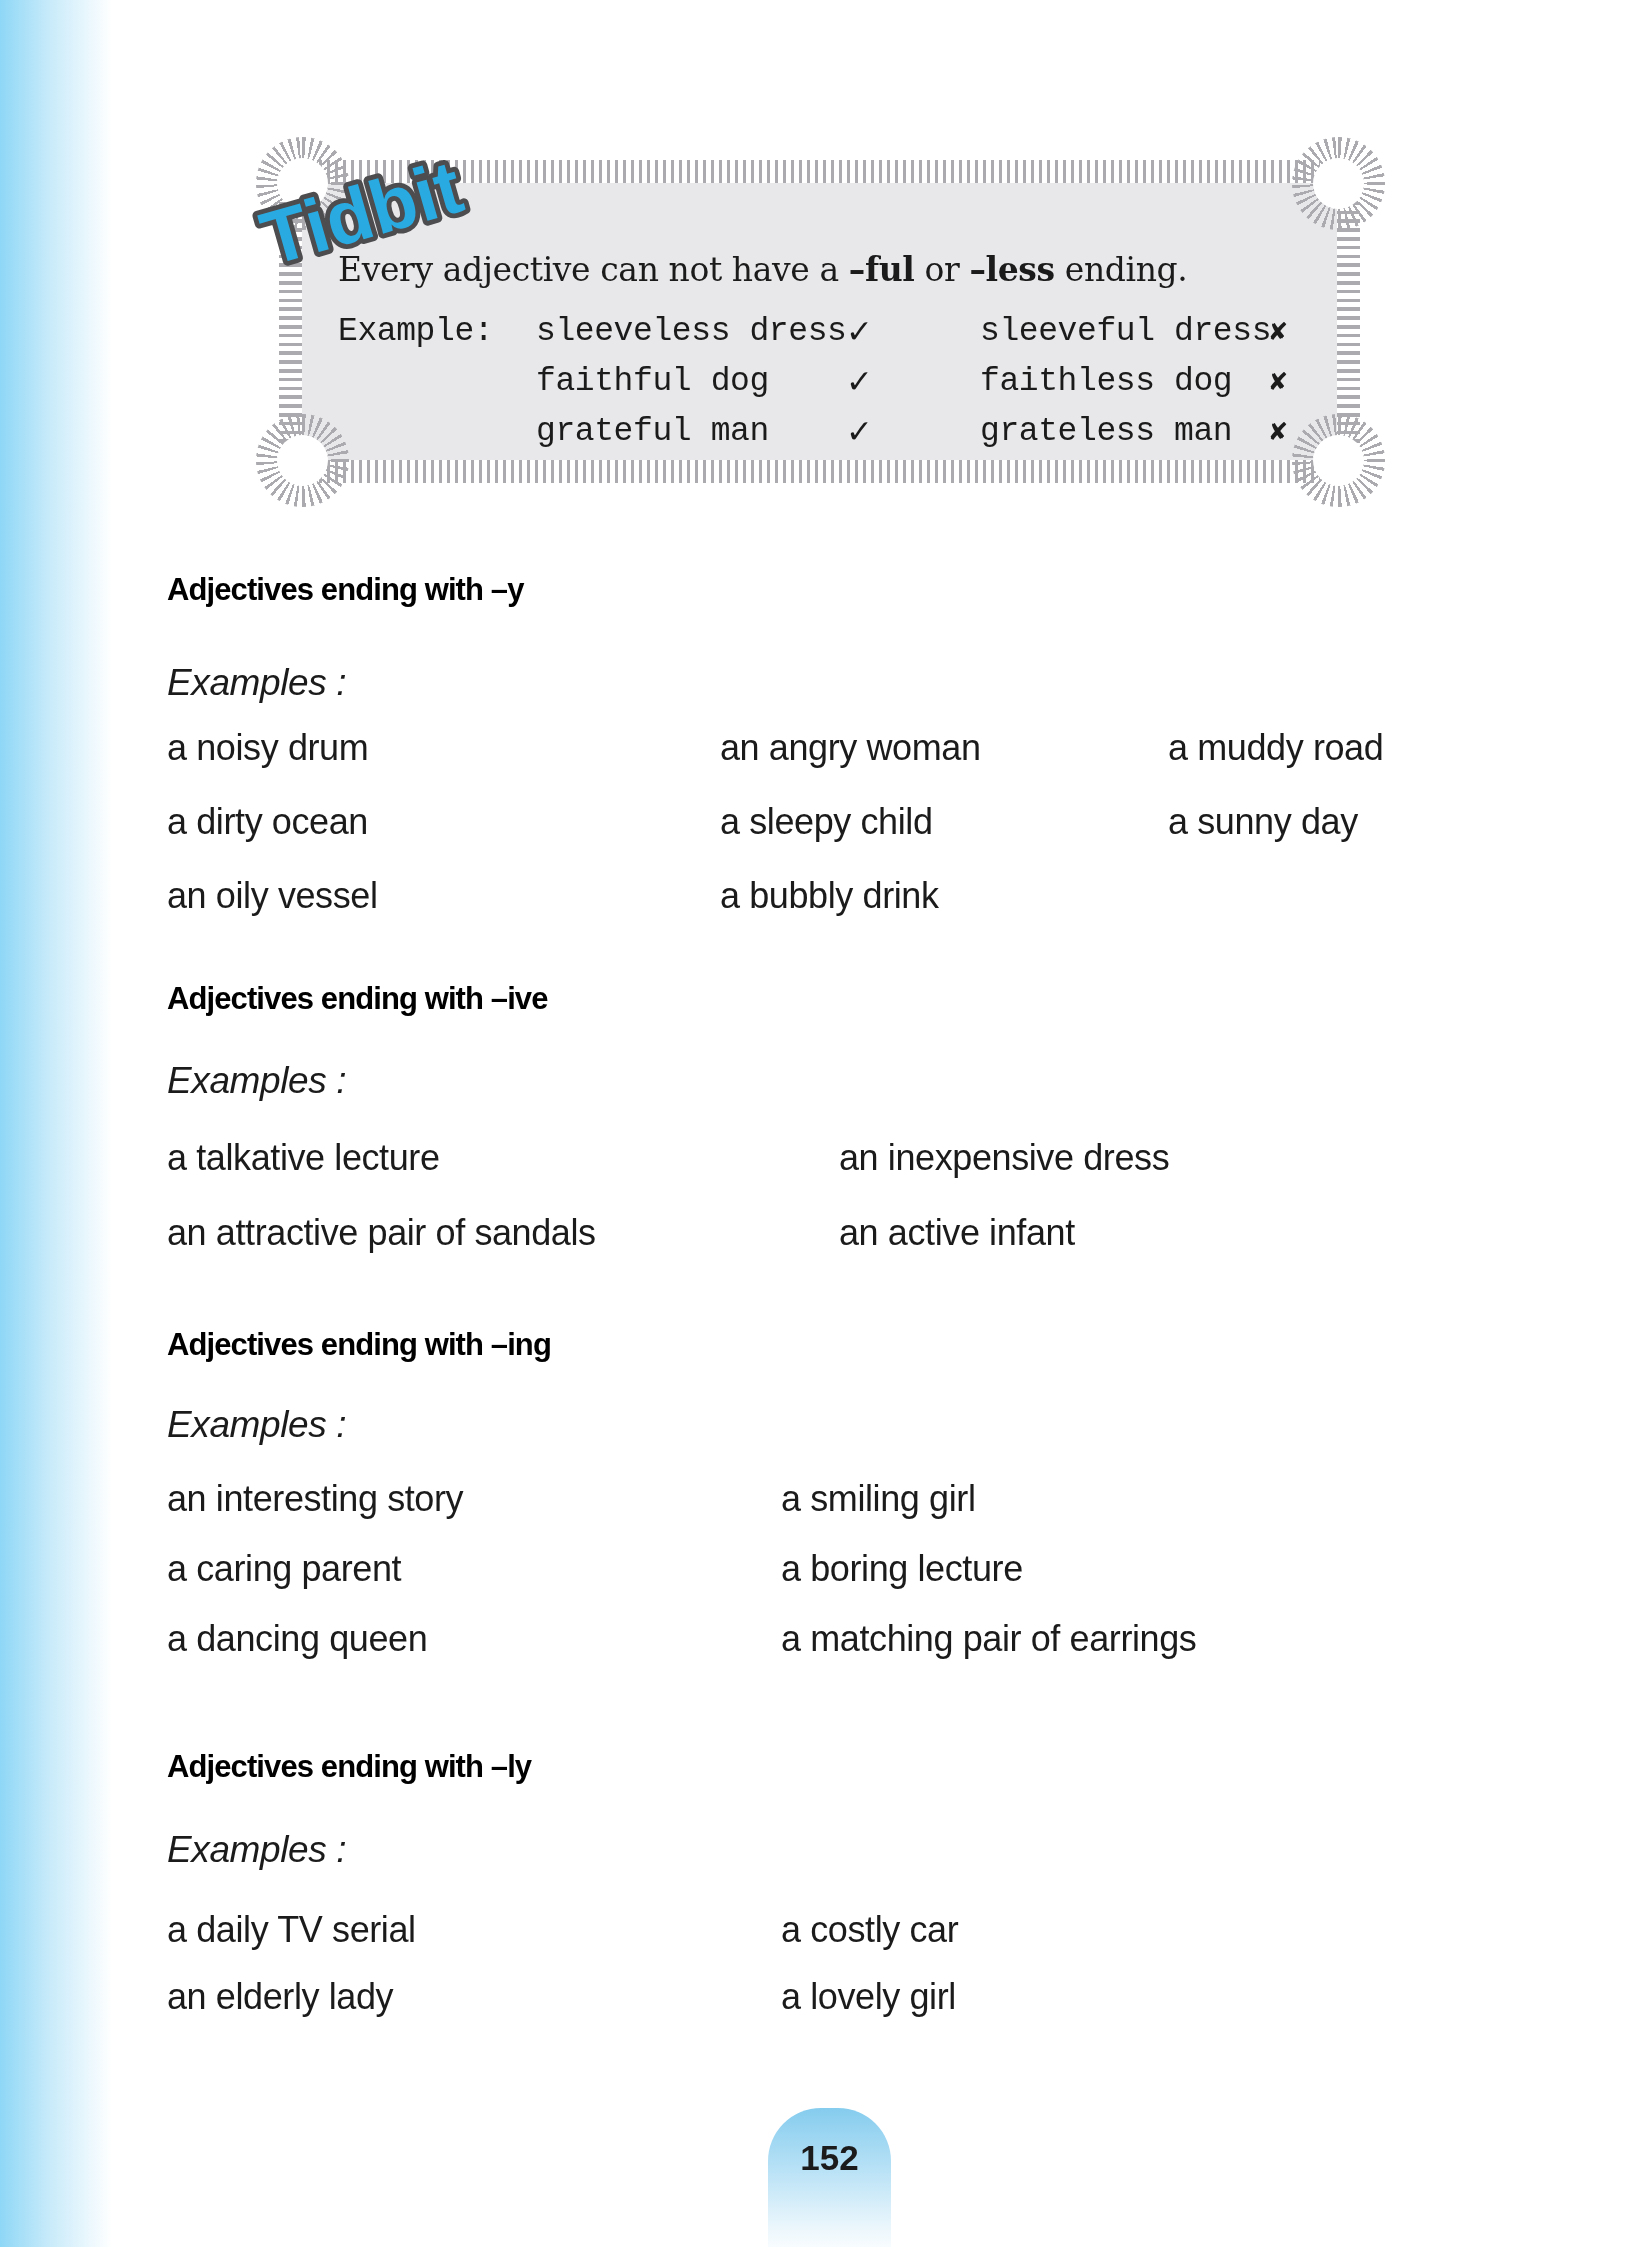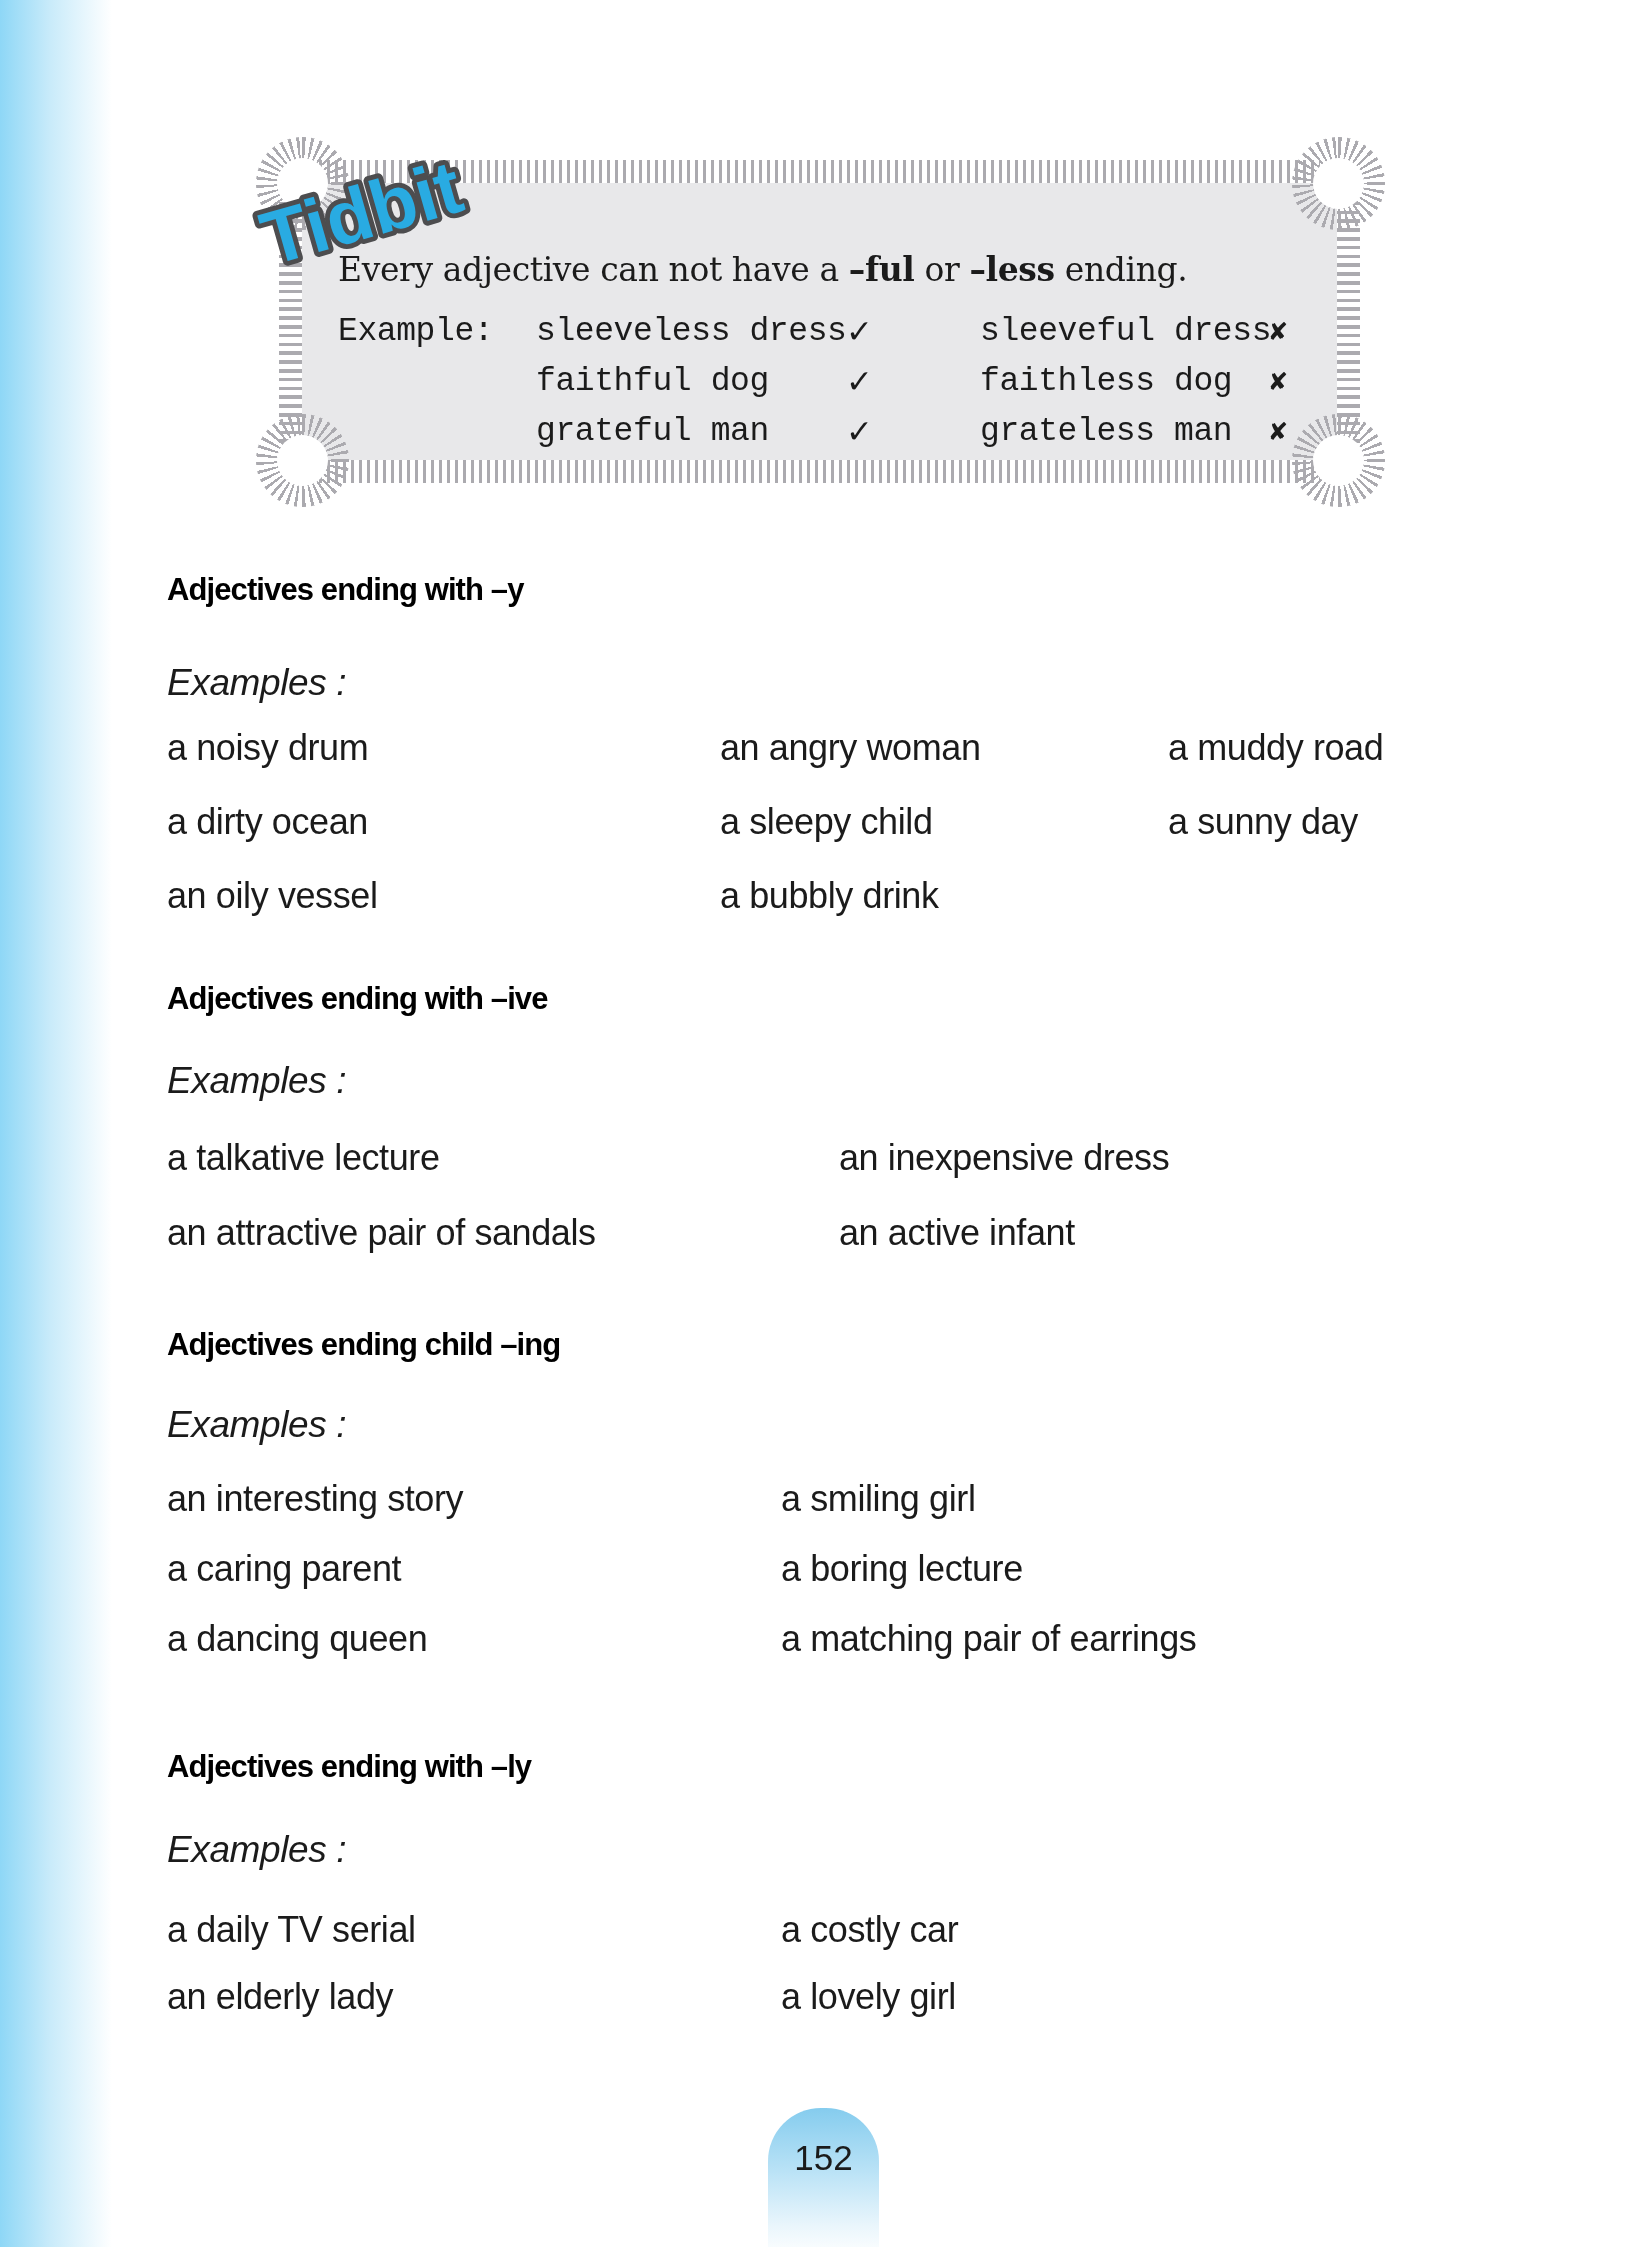--- a/index.html
+++ b/index.html
@@ -78,24 +78,25 @@
   .grid-ive {top:1120px;grid-template-columns:672px auto;      grid-auto-rows:75px;}
   .grid-ing {top:1464px;grid-template-columns:614px auto;      grid-auto-rows:70px;}
   .grid-ly  {top:1896px;grid-template-columns:614px auto;      grid-auto-rows:67px;}
   .h-y  {top:572px;}  .l-y  {top:662px;}
   .h-ive{top:981px;} .l-ive{top:1060px;}
   .h-ing{top:1327px;} .l-ing{top:1404px;}
   .h-ly {top:1749px;} .l-ly {top:1829px;}
 
   
   .page-dome{
-    position:absolute;left:768px;top:2108px;width:111px;height:139px;
+    position:absolute;left:768px;top:2108px;width:123px;height:139px;
     border-radius:53px 53px 0 0;
     background:linear-gradient(180deg,#85ccee 0%,#b9e2f6 45%,#eaf6fc 85%,#f8fcfe 100%);
     text-align:center;
+    font-weight:bold;
   }
   .page-number{
     display:inline-block;margin-top:30px;font-size:35px;color:#1b1b1b;letter-spacing:0;
   }
 </style>
 </head>
 <body>
 
 <div class="page">
 
@@ -159,21 +160,21 @@
 
   <h2 class="heading h-ive">Adjectives ending with –ive</h2>
   <div class="examples-label l-ive">Examples :</div>
   <div class="ex-grid grid-ive">
       <div><span>a </span><b>talkative</b><span> lecture</span></div>
       <div><span>an </span><b>inexpensive</b><span> dress</span></div>
       <div><span>an </span><b>attractive</b><span> pair of sandals</span></div>
       <div><span>an </span><b>active</b><span> infant</span></div>
     </div>
 
-  <h2 class="heading h-ing">Adjectives ending child –ing</h2>
+  <h2 class="heading h-ing">Adjectives ending with –ing</h2>
   <div class="examples-label l-ing">Examples :</div>
   <div class="ex-grid grid-ing">
       <div><span>an </span><b>interesting</b><span> story</span></div>
       <div><span>a </span><b>smiling</b><span> girl</span></div>
       <div><span>a </span><b>caring</b><span> parent</span></div>
       <div><span>a </span><b>boring</b><span> lecture</span></div>
       <div><span>a </span><b>dancing</b><span> queen</span></div>
       <div><span>a </span><b>matching</b><span> pair of earrings</span></div>
     </div>
 

